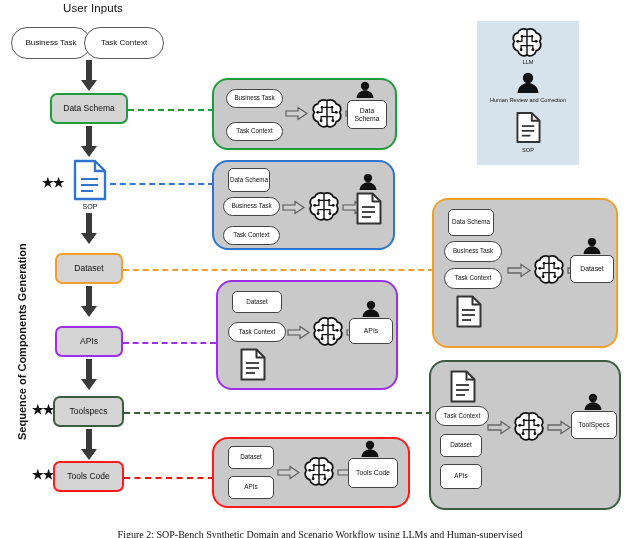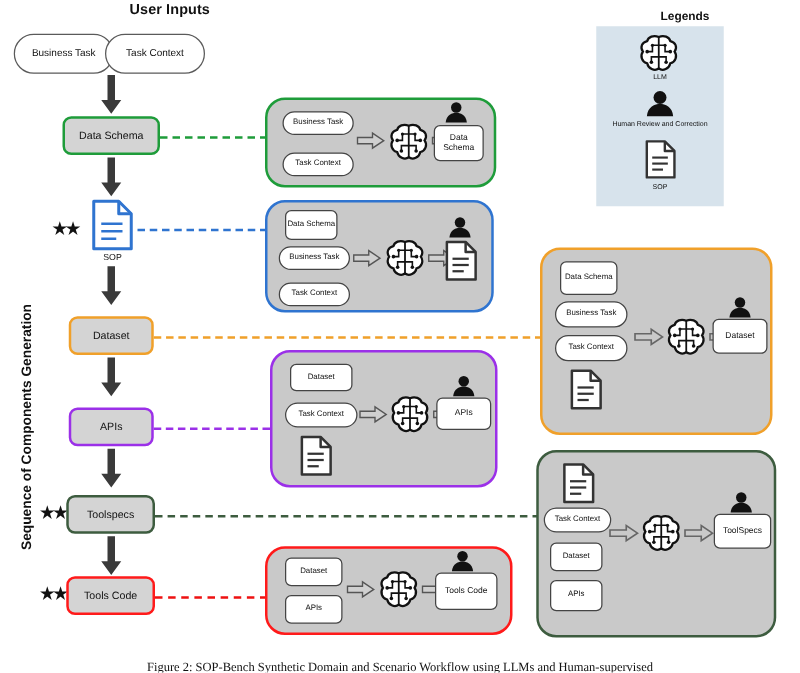--- a/index.html
+++ b/index.html
@@ -2,21 +2,21 @@
 <html><head>
 <meta charset="utf-8">
 <style>
   html,body{margin:0;padding:0;background:#ffffff;}
   body{width:640px;height:538px;position:relative;overflow:hidden;
        font-family:"Liberation Sans",sans-serif;color:#111;}
   .stage{position:absolute;left:0;top:0;width:640px;height:538px;}
   .abs{position:absolute;}
 
   
-  .col-title{font-weight:bold;font-size:11.5px;text-align:right;letter-spacing:.1px;}
+  .col-title{font-weight:normal;font-size:11.5px;text-align:center;letter-spacing:.1px;}
   .legend-title{font-weight:bold;font-size:9.5px;text-align:center;}
 
   
   .axis-label{
     position:absolute;font-weight:bold;font-size:11px;white-space:nowrap;
     transform-origin:0 0;transform:rotate(-90deg);
   }
 
   
   .pill{
@@ -88,21 +88,20 @@
     font-family:"Liberation Serif",serif;font-size:10px;color:#111;
   }
   svg{overflow:visible;}
 </style>
 </head>
 <body>
 
 <div class="stage">
 
   <div class="abs col-title" style="left:18px;top:2px;width:150px;">User Inputs</div>
-  <div class="abs legend-title" style="left:468px;top:8px;width:160px;">Legends</div>
 
   <div class="axis-label" style="left:16px;top:440px;">Sequence of Components Generation</div>
 
   <div class="abs pill" style="left:11px;top:27px;width:78px;height:30px;">Business Task</div>
   <div class="abs pill" style="left:84px;top:27px;width:78px;height:30px;">Task Context</div>
 
   <div class="abs down-arrow" style="left:80px;top:60px;">
     <svg width="18" height="32" viewBox="0 0 18 32">
         <path d="M6 0 h6 v20 h5 L9 31 L1 20 h5 Z" fill="#3a3a3a"></path>
       </svg>

